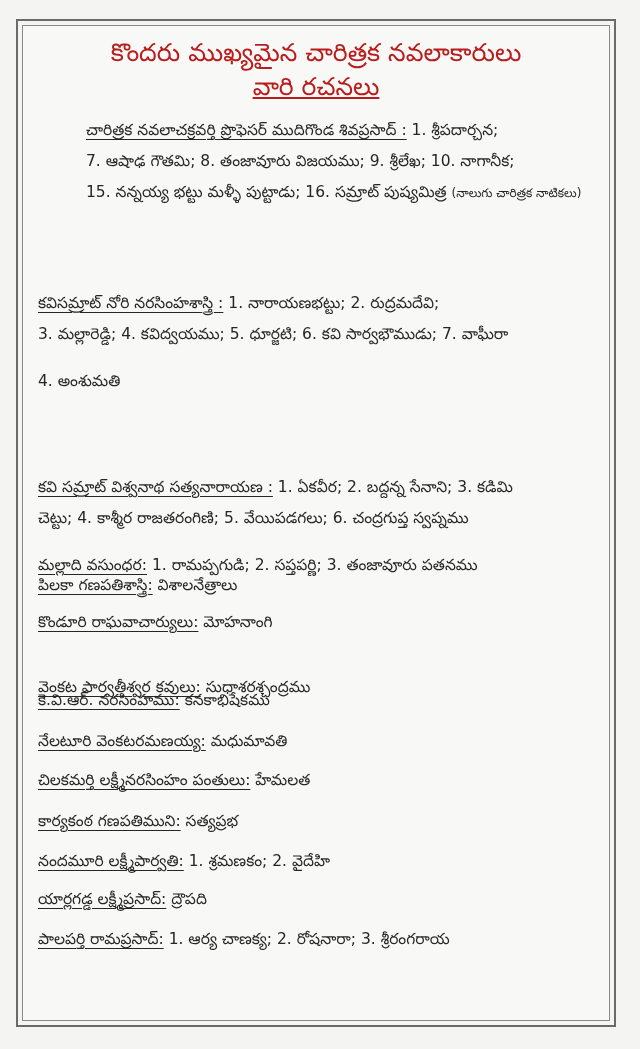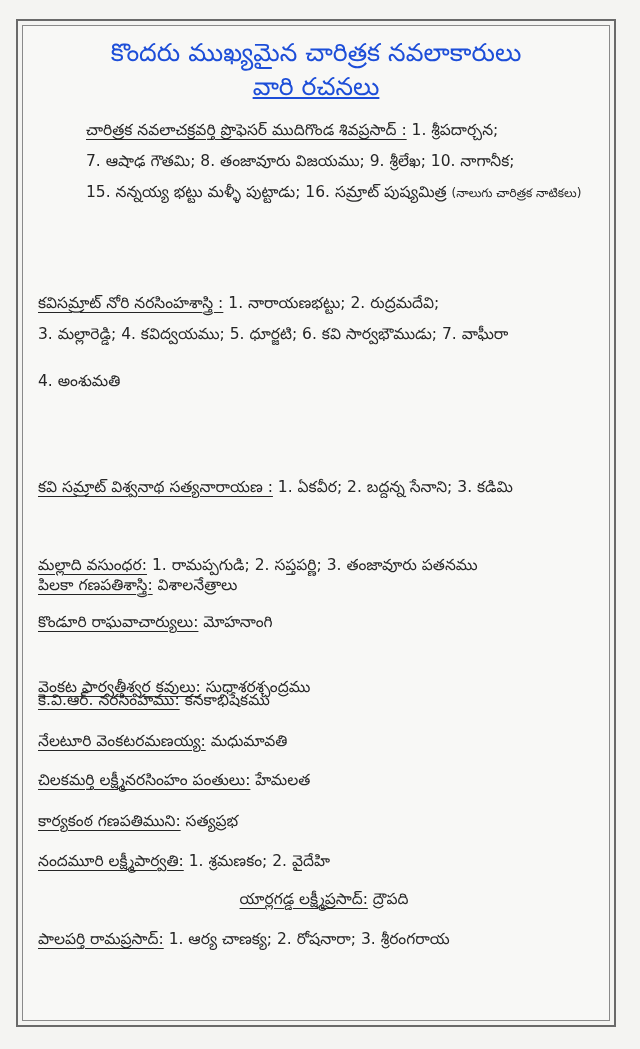--- a/index.html
+++ b/index.html
@@ -16,21 +16,21 @@
     box-sizing: border-box;
   }
   .frame-inner {
     position: absolute; left: 22px; top: 25px; width: 588px; height: 996px;
     border: 1px solid #8a8a8a;
     box-sizing: border-box;
     background: #f8f8f6;
   }
   .title {
     position: absolute; left: 22px; width: 588px; text-align: center;
-    font-size: 25px; color: #1d4ed8; line-height: 30px;
+    font-size: 25px; color: #b91c1c; line-height: 30px;
   }
   .title.l1 { top: 38px; }
   .title.l2 { top: 72px; text-decoration: underline; }
   .entry { position: absolute; left: 38px; width: 572px; font-size: 15.5px; line-height: 31px; color: #262626; }
   .author { text-decoration: underline; text-underline-offset: 4px; text-decoration-thickness: 1px; }
   .works {}
   .note { font-size: 12px; }
   .line { display: block; white-space: nowrap; }
 </style>
 </head>
@@ -52,20 +52,21 @@
   <span class="line"><span class="author">కవిసమ్రాట్ నోరి నరసింహశాస్త్రి :</span><span> 1. నారాయణభట్టు; 2. రుద్రమదేవి;</span></span>
   <span class="line">3. మల్లారెడ్డి; 4. కవిద్వయము; 5. ధూర్జటి; 6. కవి సార్వభౌముడు; 7. వాఘీరా</span>
 </div>
 
 <div class="entry" style="top:366px;">
   <span class="line">4. అంశుమతి</span>
 </div>
 
 <div class="entry" style="top:447px;margin-top:25px;">
   <span class="line"><span class="author">కవి సమ్రాట్ విశ్వనాథ సత్యనారాయణ :</span><span> 1. ఏకవీర; 2. బద్దన్న సేనాని; 3. కడిమి</span></span>
+  <span class="line">చెట్టు; 4. కాశ్మీర రాజతరంగిణి; 5. వేయిపడగలు; 6. చంద్రగుప్త స్వప్నము</span>
 </div>
 
 <div class="entry" style="top:522px;margin-top:28px;">
   <span class="line"><span class="author">మల్లాది వసుంధర:</span><span> 1. రామప్పగుడి; 2. సప్తపర్ణి; 3. తంజావూరు పతనము</span></span>
 </div>
 
 <div class="entry" style="top:570px;">
   <span class="line"><span class="author">పిలకా గణపతిశాస్త్రి:</span><span> విశాలనేత్రాలు</span></span>
 </div>
 
@@ -90,19 +91,19 @@
 </div>
 
 <div class="entry" style="top:806px;">
   <span class="line"><span class="author">కార్యకంఠ గణపతిముని:</span><span>  సత్యప్రభ</span></span>
 </div>
 
 <div class="entry" style="top:846px;">
   <span class="line"><span class="author">నందమూరి లక్ష్మీపార్వతి:</span><span>  1. శ్రమణకం; 2. వైదేహి</span></span>
 </div>
 
-<div class="entry" style="top:884px;text-align:center;">
+<div class="entry" style="top:884px;">
   <span class="line"><span class="author">యార్లగడ్డ లక్ష్మీప్రసాద్:</span><span>  ద్రౌపది</span></span>
 </div>
 
 <div class="entry" style="top:924px;">
   <span class="line"><span class="author">పాలపర్తి రామప్రసాద్:</span><span>  1. ఆర్య చాణక్య; 2. రోషనారా; 3. శ్రీరంగరాయ</span></span>
 </div>
 
 </body></html>

